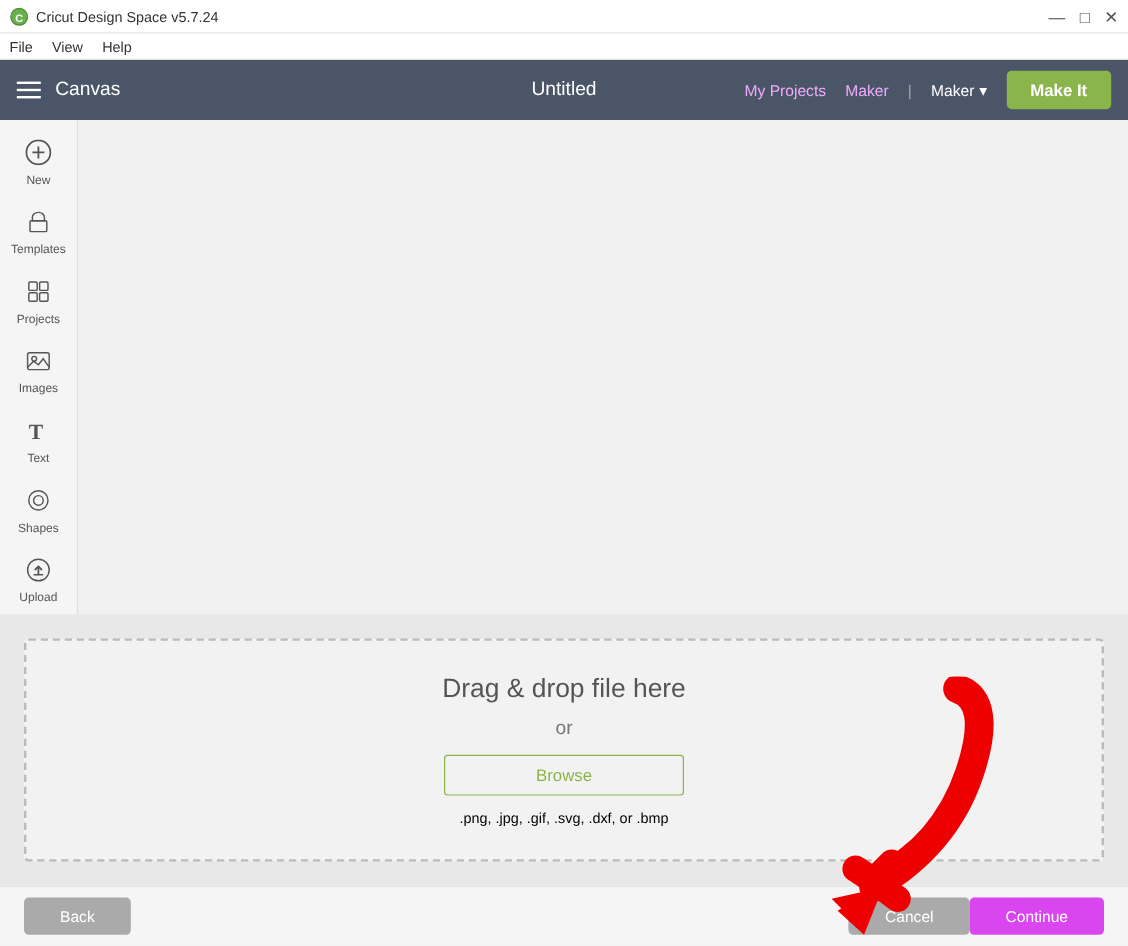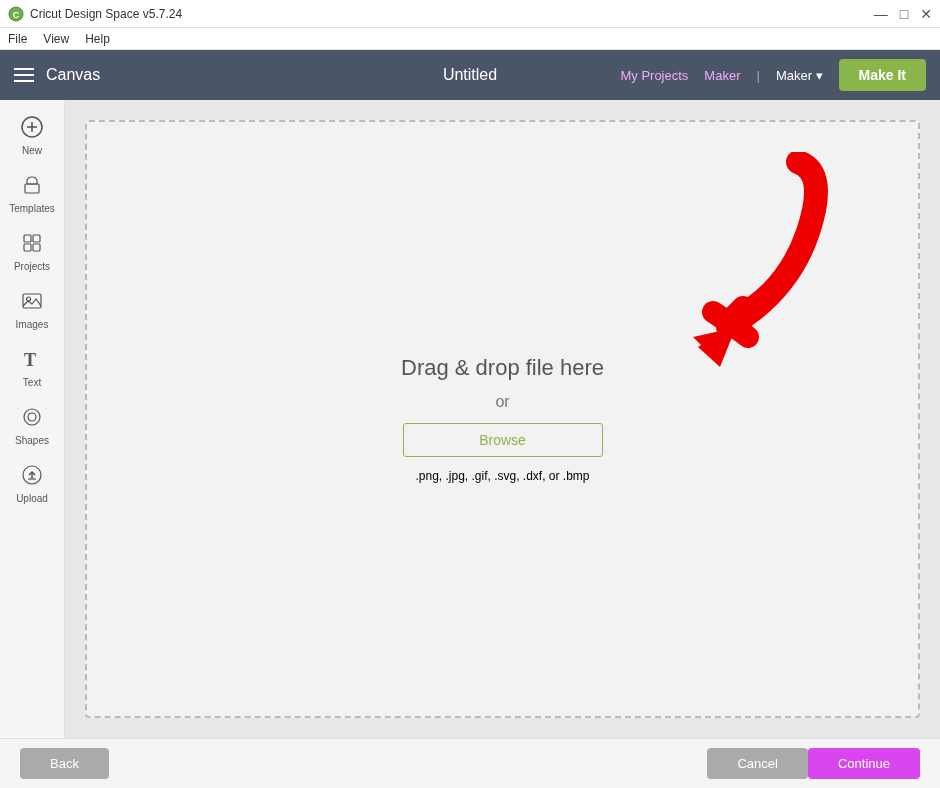--- a/index.html
+++ b/index.html
@@ -50,21 +50,21 @@
     .hamburger span { width: 20px; height: 2px; background: #fff; display: block; }
     .canvas-label { color: #fff; font-size: 16px; font-weight: 500; }
     .top-nav-title { color: #fff; font-size: 16px; font-weight: 400; position: absolute; left: 50%; transform: translateX(-50%); }
     .top-nav-right { display: flex; align-items: center; gap: 16px; }
     .nav-link { color: #f0abfc; font-size: 13px; cursor: pointer; }
     .nav-divider { color: #aaa; }
     .maker-btn { display: flex; align-items: center; gap: 4px; color: #fff; font-size: 13px; cursor: pointer; }
     .make-it-btn { background: #8ab54a; color: #fff; border: none; border-radius: 4px; padding: 8px 20px; font-size: 14px; font-weight: 600; cursor: pointer; }
 
     
-    .main-layout { display: flex; height: calc(788px - 28px - 22px - 50px - 50px); }
+    .main-layout { display: flex; height: calc(788px - 28px - 22px - 50px - 50px); flex-direction: column; }
 
     
     .sidebar {
       width: 65px;
       background: #f5f5f5;
       border-right: 1px solid #e0e0e0;
       display: flex;
       flex-direction: column;
       align-items: center;
       padding-top: 8px;

